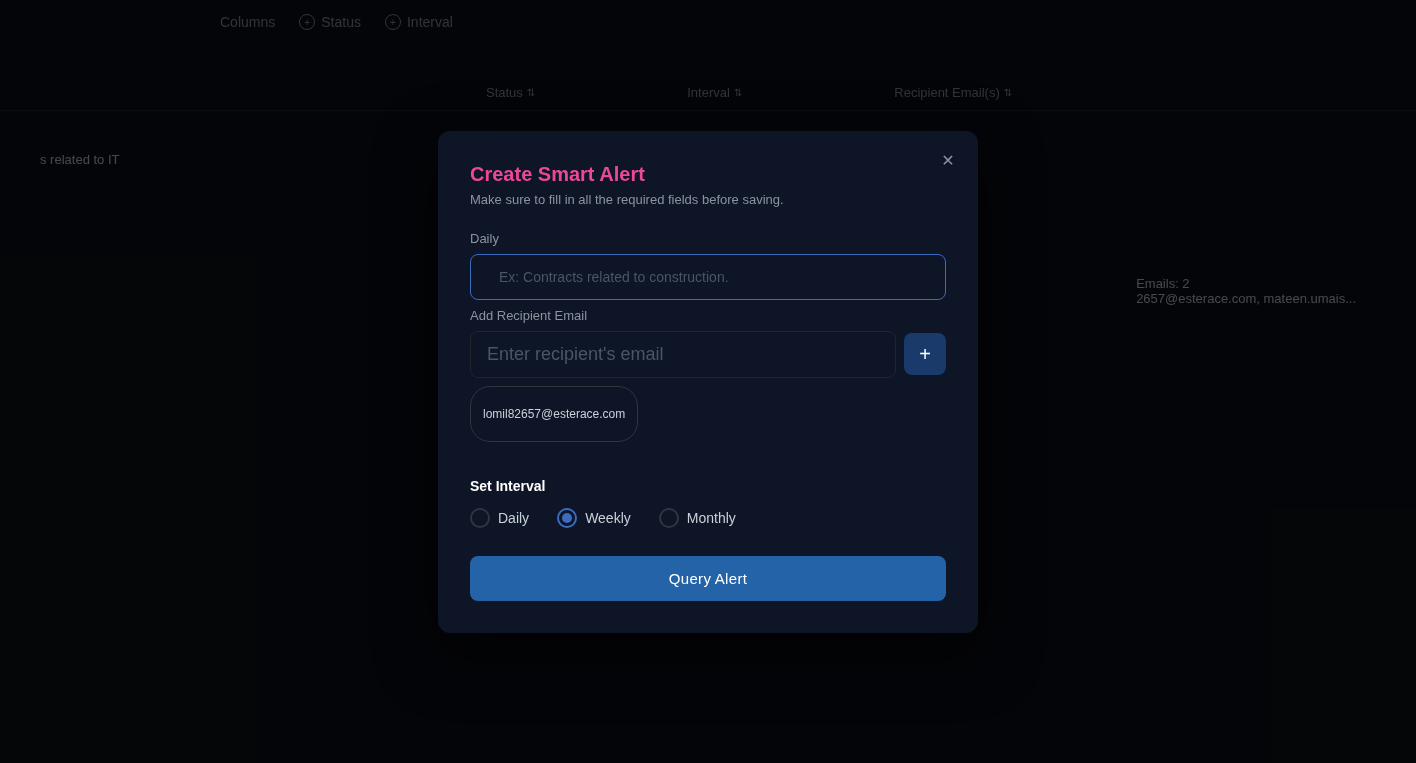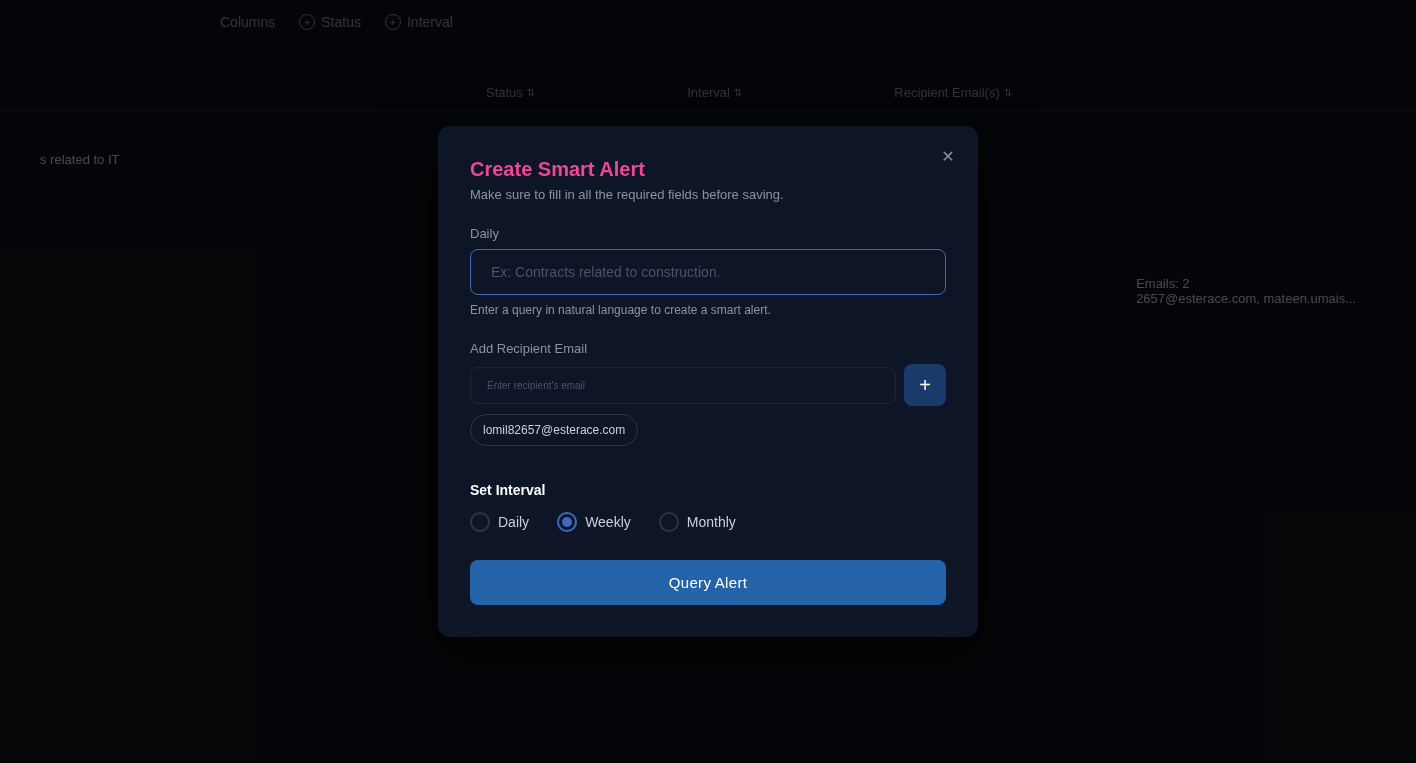--- a/index.html
+++ b/index.html
@@ -148,21 +148,21 @@
       font-size: 13px;
       color: #8b949e;
       margin-bottom: 8px;
     }
 
     .query-input {
       width: 100%;
       background: transparent;
       border: 1.5px solid #3d6bbf;
       border-radius: 8px;
-      padding: 14px 20px;
+      padding: 14px 28px;
       font-size: 14px;
       color: #8b949e;
       outline: none;
       margin-bottom: 8px;
     }
 
     .query-input::placeholder {
       color: #4a5568;
     }
 
@@ -182,21 +182,21 @@
       align-items: center;
       margin-bottom: 8px;
     }
 
     .email-input {
       flex: 1;
       background: transparent;
       border: 1px solid #21262d;
       border-radius: 8px;
       padding: 12px 16px;
-      font-size: 10px;
+      font-size: 18px;
       color: #c9d1d9;
       outline: none;
     }
 
     .email-input::placeholder {
       color: #4a5568;
     }
 
     .add-email-btn {
       width: 42px; height: 42px;
@@ -217,21 +217,21 @@
       color: #8b949e;
       margin-bottom: 12px;
     }
 
     .email-tag {
       display: inline-flex;
       align-items: flex-end;
       background: transparent;
       border: 1px solid #30363d;
       border-radius: 20px;
-      padding: 8px 12px;
+      padding: 20px 12px;
       font-size: 12px;
       color: #c9d1d9;
       margin-bottom: 20px;
     }
 
     .interval-section {
       margin-bottom: 28px;
     }
 
     .interval-label {
@@ -340,21 +340,20 @@
   <div class="modal">
     <button class="modal-close">✕</button>
 
     <div class="modal-title">Create Smart Alert</div>
     <div class="modal-subtitle">Make sure to fill in all the required fields before saving.</div>
 
     
     <div>
       <div class="field-label">Daily</div>
       <input class="query-input" type="text" placeholder="Ex: Contracts related to construction." style="">
-      <div class="query-hint">Enter a query in natural language to create a smart alert.</div>
     </div>
 
     
     <div class="email-section">
       <div class="field-label">Add Recipient Email</div>
       <div class="email-input-row">
         <input class="email-input" type="email" placeholder="Enter recipient's email" style="">
         <button class="add-email-btn">
           <span style="font-size:20px; line-height:1;">+</span>
         </button>

